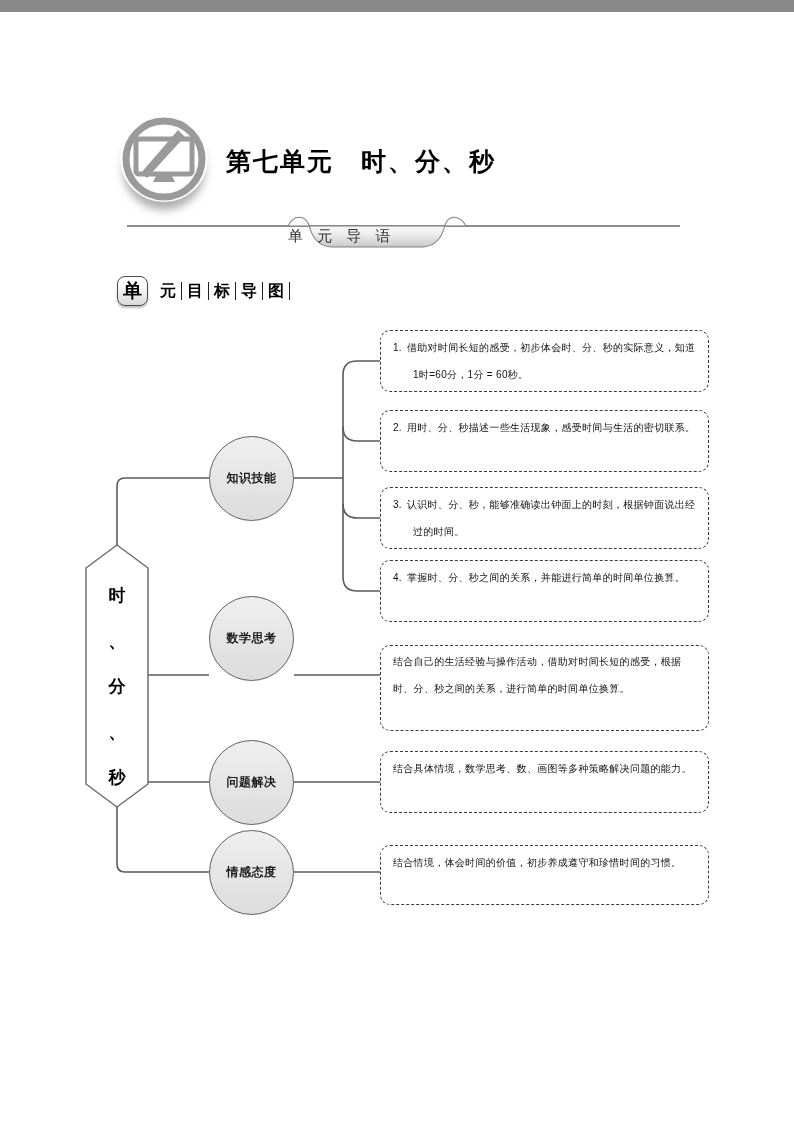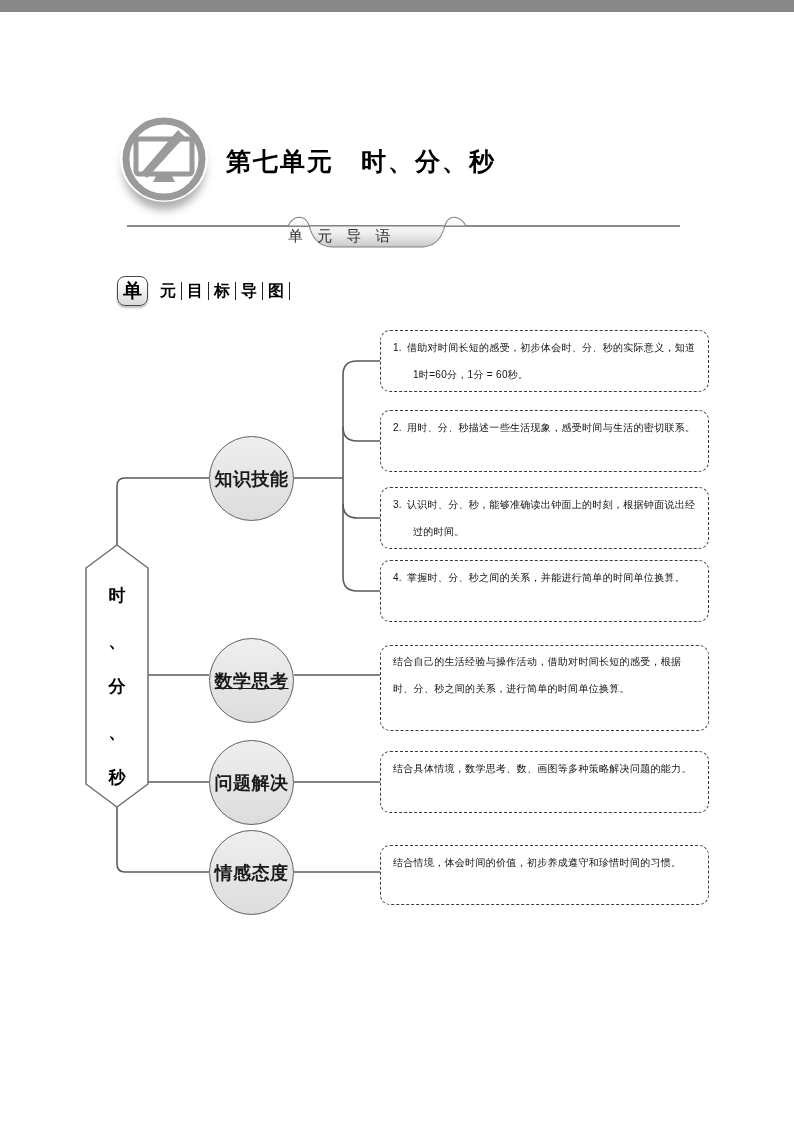--- a/index.html
+++ b/index.html
@@ -36,22 +36,22 @@
   .nav-ch{font-size:16px;font-weight:bold;color:#000;padding:0 5px;
     border-right:1.2px solid #222;line-height:18px;}
 
   
   .hex-label{left:96px;top:572px;width:42px;height:205px;display:flex;flex-direction:column;
     justify-content:space-between;align-items:center;font-size:17px;font-weight:bold;color:#000;}
   .circle{left:209px;width:85px;height:85px;border-radius:50%;
     border:1.6px solid var(--circle-border);
     background:linear-gradient(180deg,#efefef,#dcdcdc);
     display:flex;align-items:center;justify-content:center;
-    font-size:18px;font-weight:bold;color:#1a1a1a;letter-spacing:.5px;text-align:right;}
-  .c-knowledge{top:424px;} .c-math{top:626px;text-decoration:underline;} .c-problem{top:728px;} .c-emotion{top:818px;}
+    font-size:12px;font-weight:bold;color:#1a1a1a;letter-spacing:.5px;text-align:right;}
+  .c-knowledge{top:424px;} .c-math{top:584px;} .c-problem{top:728px;} .c-emotion{top:818px;}
 
   .goal-box{left:380px;width:329px;border:1.6px dashed var(--box-border);border-radius:10px;
     background:#fff;color:var(--body-text);font-size:10px;line-height:27px;
     letter-spacing:.3px;padding:3px 8px 3px 12px;}
   .goal-box.numbered{padding-left:32px;text-indent:-20px;}
   .goal-box .num{margin-right:5px;}
   .b1{top:318px;height:62px;} .b2{top:398px;height:62px;} .b3{top:475px;height:62px;}
   .b4{top:548px;height:62px;} .b-math{top:633px;height:86px;padding-top:2px;}
   .b-problem{top:739px;height:62px;} .b-emotion{top:833px;height:60px;}
 </style>

